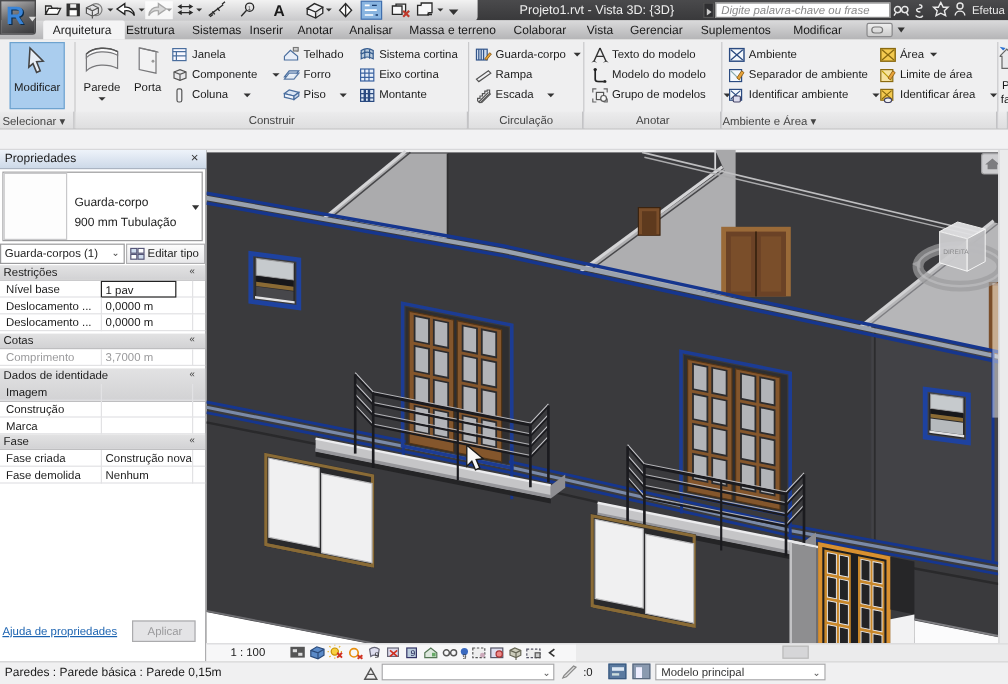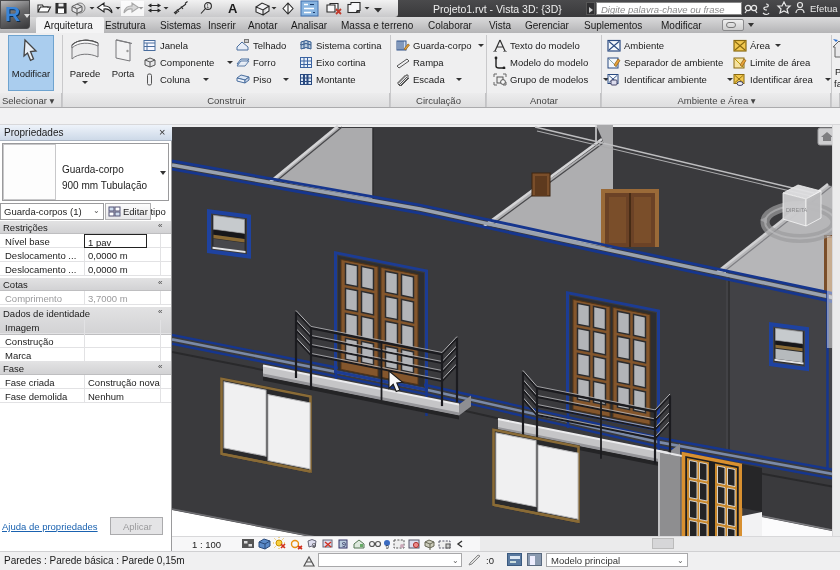--- a/index.html
+++ b/index.html
@@ -109,21 +109,21 @@
 <div class="abs" style="left:63px;top:93px;width:327px;height:14px;background:linear-gradient(#ececed,#dededf);border-right:1px solid #c3c3c5"></div>
 <div class="tx" style="left:63px;top:95px;width:327px;text-align:center;font-size:9.5px;color:#444">Construir</div>
 <div class="abs" style="left:390px;top:35px;width:1px;height:72px;background:#c9c9cb"></div>
 <div class="abs" style="left:391px;top:93px;width:95px;height:14px;background:linear-gradient(#ececed,#dededf);border-right:1px solid #c3c3c5"></div>
 <div class="tx" style="left:391px;top:95px;width:95px;text-align:center;font-size:9.5px;color:#444">Circulação</div>
 <div class="abs" style="left:486px;top:35px;width:1px;height:72px;background:#c9c9cb"></div>
 <div class="abs" style="left:487px;top:93px;width:114px;height:14px;background:linear-gradient(#ececed,#dededf);border-right:1px solid #c3c3c5"></div>
 <div class="tx" style="left:487px;top:95px;width:114px;text-align:center;font-size:9.5px;color:#444">Anotar</div>
 <div class="abs" style="left:601px;top:35px;width:1px;height:72px;background:#c9c9cb"></div>
 <div class="abs" style="left:602px;top:93px;width:229px;height:14px;background:linear-gradient(#ececed,#dededf);border-right:1px solid #c3c3c5"></div>
-<div class="tx" style="left:602px;top:95px;width:229px;text-align:center;font-size:9.5px;color:#444">Ambiente e Área ▾</div>
+<div class="tx" style="left:602px;top:95px;width:229px;text-align:left;font-size:9.5px;color:#444">Ambiente e Área ▾</div>
 <div class="abs" style="left:831px;top:35px;width:1px;height:72px;background:#c9c9cb"></div>
 <div class="abs" style="left:832px;top:93px;width:8px;height:14px;background:linear-gradient(#ececed,#dededf);border-right:1px solid #c3c3c5"></div>
 <div class="tx" style="left:2px;top:95px;font-size:9.5px;color:#444">Selecionar  ▾</div>
 
 <div class="abs" style="left:8px;top:35px;width:46px;height:56px;background:#aacdee;border:1px solid #6ea3cf"></div>
 <svg class="abs" style="left:21px;top:38px" width="20" height="26" viewBox="0 0 20 26">
     <path d="M4 2 L15 13 L9.5 13.5 L12.5 21 L9.5 22.3 L6.5 15 L3 18 Z" fill="#e8eef5" stroke="#444" stroke-width="1.3"></path>
   </svg>
 <div class="tx" style="left:8px;top:68px;width:46px;text-align:center;font-size:9.5px;color:#1a1a1a">Modificar</div>
 
@@ -279,21 +279,21 @@
 </div>
 <div class="abs" style="left:2px;top:143px;width:167px;height:58px;background:#fff;border:1px solid #9a9a9c"></div>
 <div class="abs" style="left:3px;top:144px;width:53px;height:56px;background:#fdfdfd;border:1px solid #c8c8ca"></div>
 <div class="tx" style="left:62px;top:164px;font-size:10px;color:#222">Guarda-corpo</div>
 <div class="tx" style="left:62px;top:180px;font-size:10px;color:#222">900 mm Tubulação</div>
 <div class="abs" style="left:160px;top:171px;width:0;height:0;border-left:3.5px solid transparent;border-right:3.5px solid transparent;border-top:4px solid #333"></div>
 <div class="abs" style="left:0;top:203px;width:104px;height:17px;background:#fff;border:1px solid #9a9a9c">
  <div class="tx" style="left:3px;top:2px;font-size:9.5px;color:#222">Guarda-corpos (1)</div>
  <div class="tx" style="left:92px;top:2px;font-size:8px;color:#555">⌄</div>
 </div>
-<div class="abs" style="left:105px;top:203px;width:46px;height:17px;background:linear-gradient(#fcfcfc,#e8e8ea);border:1px solid #b0b0b2">
+<div class="abs" style="left:105px;top:203px;width:66px;height:17px;background:linear-gradient(#fcfcfc,#e8e8ea);border:1px solid #b0b0b2">
  <svg class="abs" style="left:2px;top:2px" width="13" height="12" viewBox="0 0 13 12">
       <rect x="1" y="1" width="5" height="4" fill="#cfdcee" stroke="#557"></rect>
       <rect x="7" y="1" width="5" height="4" fill="#fff" stroke="#557"></rect>
       <rect x="1" y="6" width="5" height="4" fill="#fff" stroke="#557"></rect>
       <rect x="7" y="6" width="5" height="4" fill="#cfdcee" stroke="#557"></rect>
     </svg>
  <div class="tx" style="left:17px;top:2px;font-size:9.5px;color:#222">Editar tipo</div>
 </div>
 <div class="abs" style="left:0;top:221px;width:171px;height:13px;background:linear-gradient(#e2e2e3,#d2d2d4);border-bottom:1px solid #bebec0">
  <div class="tx" style="left:3px;top:1px;font-size:9.5px;color:#1a1a1a">Restrições</div>

